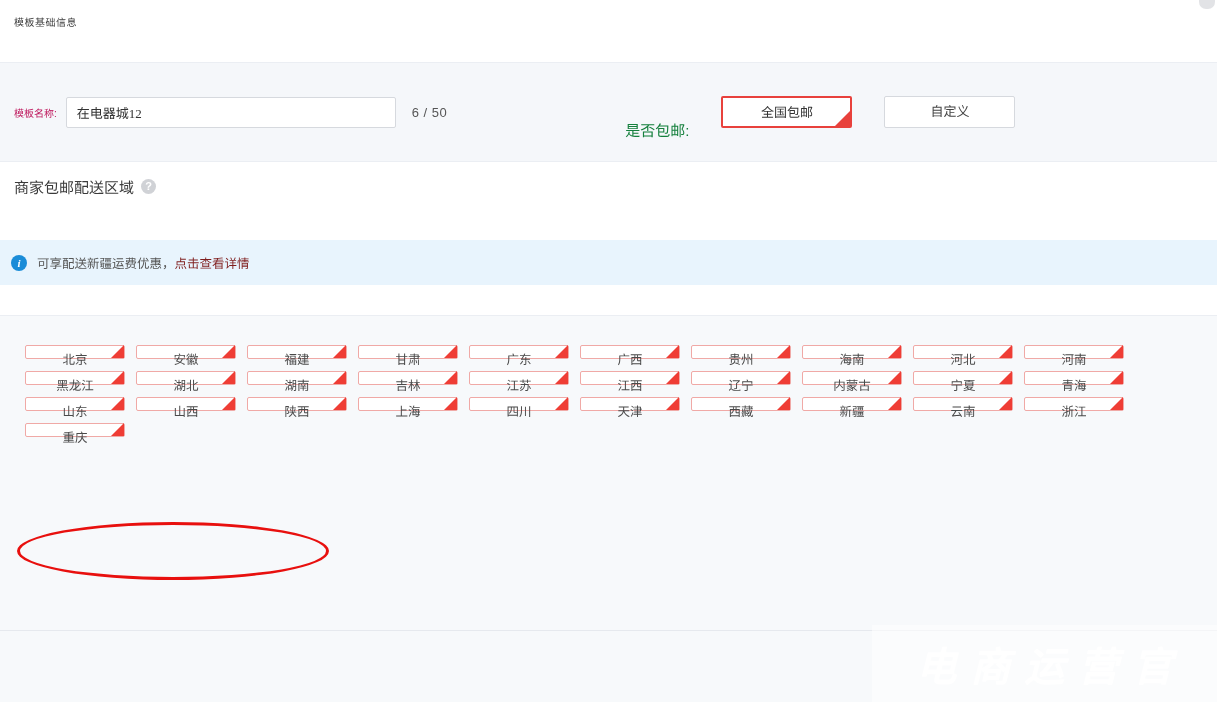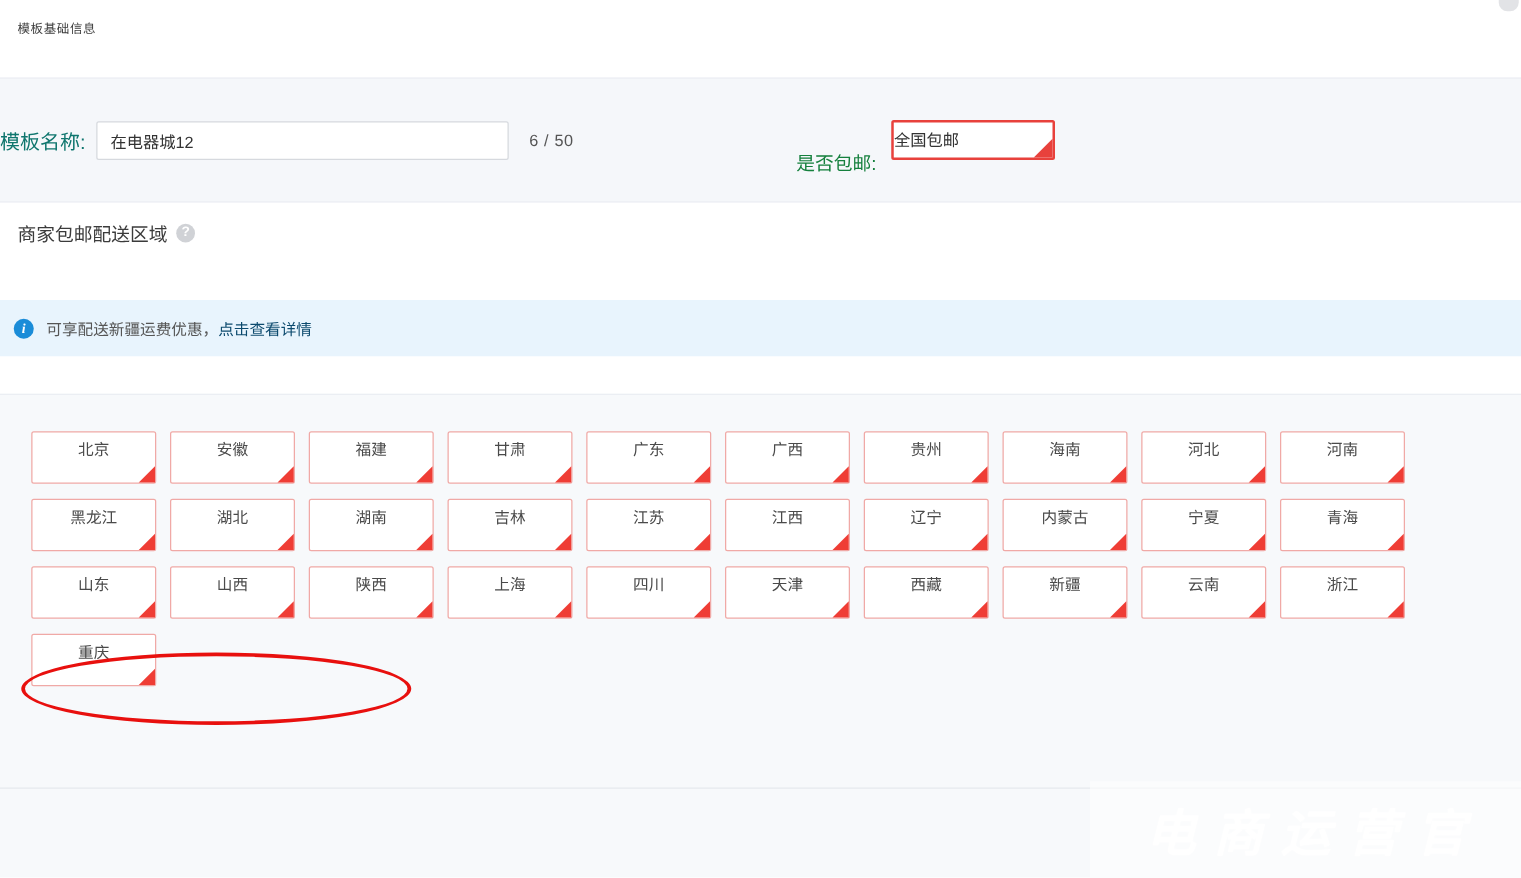--- a/index.html
+++ b/index.html
@@ -36,36 +36,36 @@
     text-align:center; font-weight:bold; cursor:pointer; user-select:none;
     vertical-align:middle;
   }
 
   
   .basic-card{
     position:absolute; left:0; top:62px; width:1217px; height:100px;
     background:#f5f7fa; border-top:1px solid #ebeef3; border-bottom:1px solid #ebeef3;
     display:flex; align-items:center;
   }
-  .field-label{ font-size:16px; color:#0f766e; white-space:nowrap; }
+  .field-label{ font-size:10px; color:#be185d; margin-left:14px; white-space:nowrap; }
   .name-input{
     width:330px; height:31px; margin-left:9px;
     border:1px solid #d6d9de; background:#ffffff; border-radius:2px;
     padding:0 10px; font-size:13px; color:#333; outline:none;
-    font-family:Liberation Sans, sans-serif;
+    font-family:Liberation Serif, serif;
   }
   .counter{ font-size:13px; color:#555; margin-left:16px; letter-spacing:.5px; }
 
   .ship-label{ font-size:15px; color:#15803d; margin-left:178px; white-space:nowrap;margin-top:35px; }
 
   .choice-btn{
-    width:131px; height:32px; line-height:30px; text-align:left;
+    width:131px; height:32px; line-height:30px; text-align:center;
     background:#ffffff; border:1px solid #d6d9de; border-radius:2px;
     font-size:13px; color:#444; cursor:pointer; position:relative;
-    margin-left:12px; font-family:"Liberation Sans","DejaVu Sans",sans-serif;
+    margin-left:32px; font-family:"Liberation Sans","DejaVu Sans",sans-serif;
   }
   .choice-btn.selected{ border:2px solid #e8413c; color:#333; }
   .choice-btn.selected::after{
     content:""; position:absolute; right:0; bottom:0;
     border-style:solid; border-width:0 0 15px 15px;
     border-color:transparent transparent #e8413c transparent;
   }
 
   
   .area-title{
@@ -78,33 +78,33 @@
   .info-banner{
     position:absolute; left:0; top:240px; width:1217px; height:45px;
     background:#e8f4fd; display:flex; align-items:center; padding-left:11px;
   }
   .info-icon{
     width:16px; height:16px; border-radius:50%; background:#1a8cd8;
     color:#fff; font-size:11px; line-height:16px; text-align:center;
     font-weight:bold; font-style:italic; flex:0 0 auto; font-family:"Liberation Serif", serif;
   }
   .info-text{ margin-left:10px; font-size:12.5px; color:#555; }
-  .info-link{ color:#0c4a6e; cursor:pointer; text-decoration:none; }
+  .info-link{ color:#7f1d1d; cursor:pointer; text-decoration:none; }
 
   
   .region-card{
     position:absolute; left:0; top:315px; width:1217px; height:387px;
     background:#f7f9fb; border-top:1px solid #ebeef3;
   }
   .tag-grid{
     padding:29px 0 0 25px; display:flex; flex-wrap:wrap;
     width:1160px; gap:12px 11px;
   }
   .region-tag{
-    width:100px; height:42px; line-height:28px; text-align:center;
+    width:100px; height:14px; line-height:28px; text-align:center;
     background:#ffffff; border:1px solid #dcdfe4; border-radius:2px;
     font-size:12.5px; color:#555; cursor:pointer; position:relative;
     flex:0 0 auto; user-select:none;
   }
   .region-tag.selected{ border:1px solid #f0a9a6; color:#4a4a4a; }
   .region-tag.selected::after{
     content:""; position:absolute; right:0; bottom:0;
     border-style:solid; border-width:0 0 13px 13px;
     border-color:transparent transparent #ef3d35 transparent;
   }
@@ -146,20 +146,23 @@
 
   <div class="basic-card">
     <span class="field-label">模板名称:</span>
     <input class="name-input" type="text" value="在电器城12" style="">
     <span class="counter">6 / 50</span>
 
     <span class="ship-label">是否包邮:</span>
 
     <div class="choice-btn selected">
       <span>全国包邮</span>
+    </div>
+    <div class="choice-btn">
+      <span>自定义</span>
     </div>
   </div>
 
   <div class="area-title">
     <div class="inner title-row">
       <span>商家包邮配送区域</span>
       <span class="help-icon">?</span>
     </div>
   </div>
 

